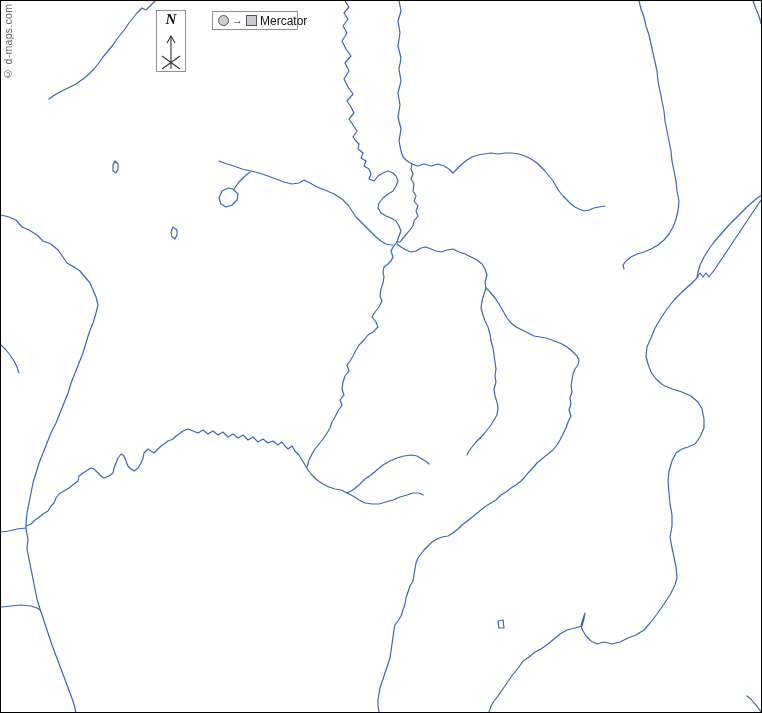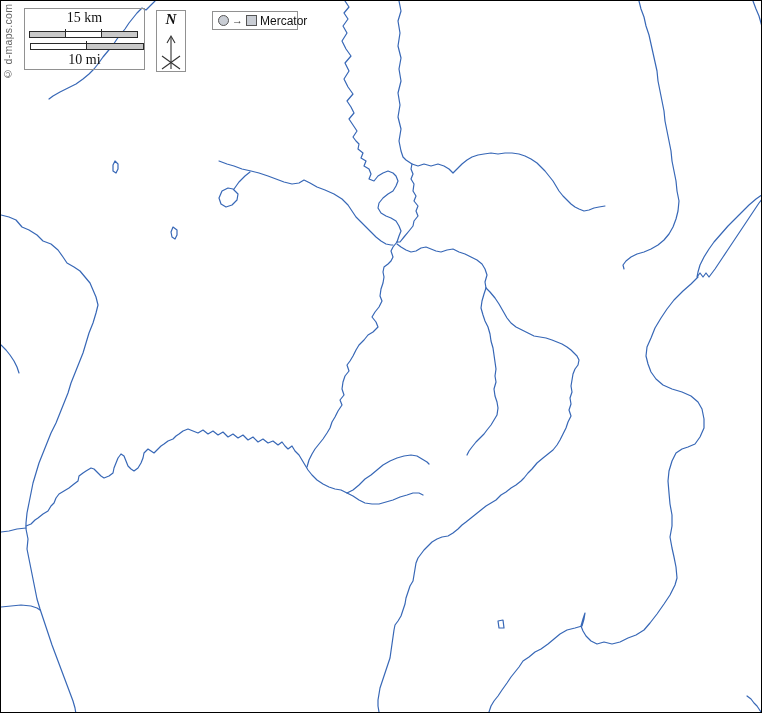--- a/index.html
+++ b/index.html
@@ -100,34 +100,20 @@
     <path d="M411,163 L417,165 423,163 430,165 437,163 443,165 448,168 452,172 456,168 461,163 466,159 471,156 477,154 483,153 490,152 497,153 504,152 511,152 518,153 524,155 530,158 536,162 540,166 544,170 548,175 552,180 555,185 558,190 562,195 566,199 570,203 574,206 578,208 583,210 588,209 593,207 598,206 604,205"></path>
     <path d="M485,287 L483,293 481,300 480,307 482,314 484,320 487,326 489,333 490,340 492,347 493,354 494,361 495,368 494,375 495,381 493,388 494,395 496,401 497,407 496,414 493,419 490,424 486,429 483,433 479,437 475,441 471,446 468,450 466,454"></path>
     <path d="M485,287 L489,291 494,297 498,303 502,310 506,317 510,322 515,326 521,329 527,332 533,335 539,336 545,337 551,339 556,341 561,343 566,346 570,349 573,352 576,355 578,359 577,364 574,368 572,373 571,379 570,385 571,391 569,397 570,403 568,409 570,415 567,421 565,427 562,433 559,439 556,444 552,449 547,453 542,457 536,462 531,468 527,472 523,477 520,480 515,484 510,487 505,491 500,494 495,499 490,502 485,505 480,509 475,513 470,517 465,521 461,524 457,528 452,532 447,535 441,536 436,538 431,541 427,545 423,549 420,553 417,557 415,562 414,568 413,574 412,580 409,585 407,591 405,597 404,603 402,609 400,615 397,620 394,624 393,629 392,636 391,643 390,650 389,657 387,663 385,669 383,675 381,681 379,687 378,693 377,699 377,705 378,711"></path>
     <path d="M638,0 L640,8 643,16 645,25 648,34 650,43 652,52 654,61 656,70 657,80 659,90 661,100 663,110 664,120 666,130 668,140 670,150 671,160 673,170 675,180 676,190 678,200 677,210 675,218 672,226 668,233 663,239 657,244 650,248 643,251 636,253 630,256 625,260 622,264 623,268"></path>
     <path d="M752,0 L755,8 758,15 760,22 762,29"></path>
     <path d="M762,193 L755,198 748,204 741,211 734,218 727,225 720,233 713,241 708,248 703,256 699,264 697,271 696,276 699,272 702,276 705,272 708,276 711,272 714,268 718,262 722,256 726,250 730,244 734,238 738,232 742,226 746,220 750,214 754,208 758,202 762,197"></path>
     <path d="M697,276 L690,283 682,290 673,299 666,308 660,317 654,327 650,337 646,346 645,355 647,363 650,371 655,378 662,384 671,388 681,391 690,395 697,401 701,408 703,418 703,427 699,436 694,443 687,446 681,448 675,452 671,460 668,470 667,480 668,492 669,503 671,514 671,525 669,536 671,547 673,556 675,566 676,577 674,584 669,594 663,603 656,613 649,622 643,629 635,634 627,637 619,641 611,643 603,641 596,643 590,640 585,635 582,630 580,625 582,618 584,612 583,618 581,625 574,627 566,629 559,633 553,638 547,643 540,648 534,651 528,656 522,660 518,666 514,671 510,676 506,682 501,689 497,695 493,700 490,705 488,711"></path>
     <path d="M746,695 L750,698 753,702 756,705 758,708 760,711"></path>
   </svg>
 
-  <div class="scale-box">
-    <div class="scale-label km">15 km</div>
-    <div class="bar km">
-      <div class="seg" style="left:0;width:36px;"></div>
-      <div class="seg" style="left:71px;width:36px;"></div>
-      <div class="tick" style="left:35px;top:-3px;"></div>
-      <div class="tick" style="left:71px;top:-3px;"></div>
-    </div>
-    <div class="bar mi">
-      <div class="seg" style="left:56px;width:56px;"></div>
-      <div class="tick" style="left:55px;top:-3px;"></div>
-    </div>
-    <div class="scale-label mi">10 mi</div>
-  </div>
 
   <div class="north-box">
     <div class="north-label">N</div>
     <svg width="26" height="56" viewBox="0 0 26 56" aria-hidden="true">
       <line x1="13" y1="54" x2="13" y2="22"></line>
       <polyline points="9,28 13,21 17,28"></polyline>
       <line x1="4" y1="54" x2="22" y2="41"></line>
       <line x1="4" y1="41" x2="22" y2="54"></line>
     </svg>
   </div>

